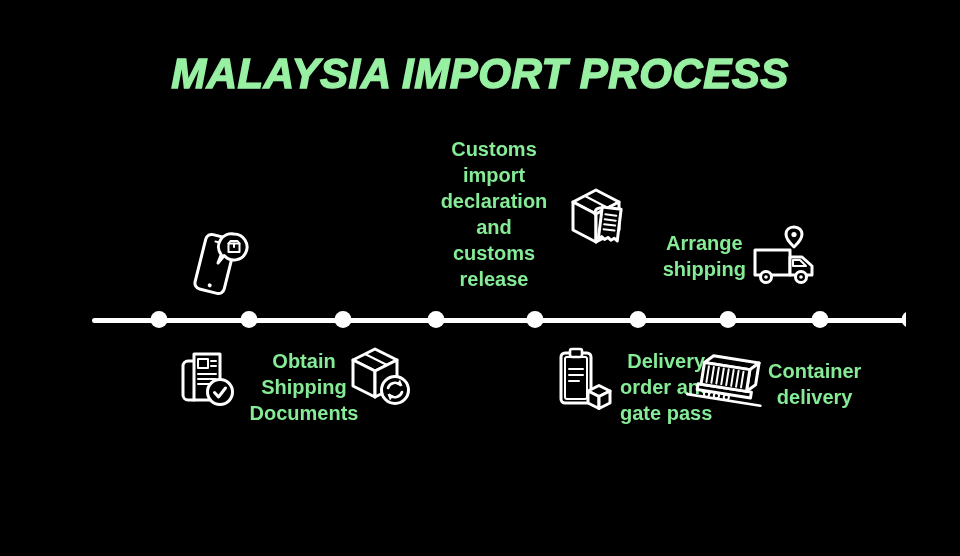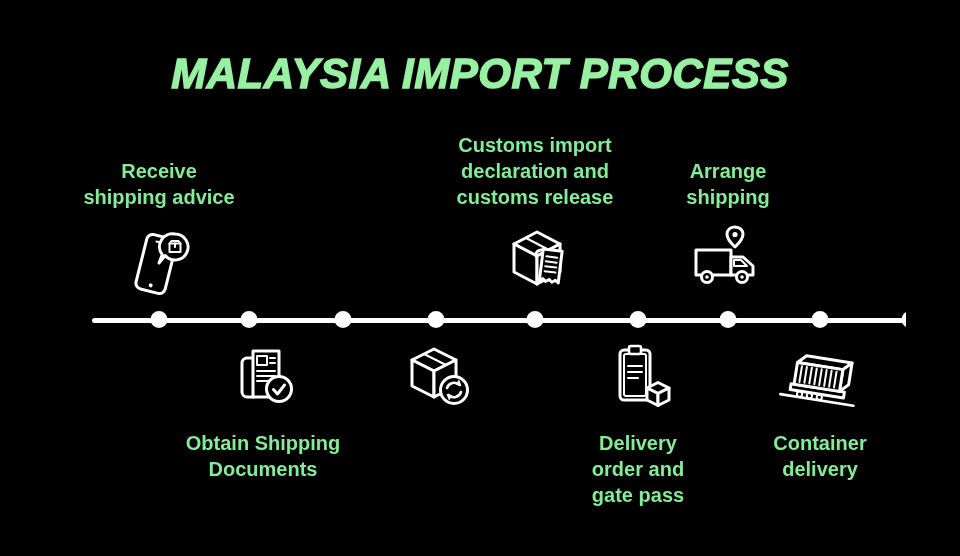--- a/index.html
+++ b/index.html
@@ -47,21 +47,21 @@
     width: 17px;
     height: 17px;
     border-radius: 50%;
     background: var(--line);
     transform: translateX(-50%);
   }
   .step {
     position: absolute;
     width: 200px;
     display: flex;
-    flex-direction: column;
+    flex-direction: row;
     align-items: center;
     transform: translateX(-50%);
   }
   .step.top { bottom: 254px; justify-content: flex-end; }
   .step.bottom { top: 338px; }
   .step-label {
     color: var(--label);
     font-weight: bold;
     font-size: 20px;
     line-height: 26px;
@@ -84,22 +84,20 @@
   <div class="timeline-dot" style="left:195px"></div>
   <div class="timeline-dot" style="left:289px"></div>
   <div class="timeline-dot" style="left:382px"></div>
   <div class="timeline-dot" style="left:481px"></div>
   <div class="timeline-dot" style="left:584px"></div>
   <div class="timeline-dot" style="left:674px"></div>
   <div class="timeline-dot" style="left:766px"></div>
   <div class="timeline-dot" style="left:856px"></div>
 
   <div class="step top" style="left:105px">
-    <div class="step-label">Receive
-shipping advice</div>
     <svg class="step-icon" viewBox="0 0 82 82">
       <g stroke="#fff" stroke-width="3" fill="none" stroke-linecap="round" stroke-linejoin="round">
         <g transform="rotate(14 38 44)">
           <rect x="23" y="16" width="30" height="56" rx="6" fill="#000"></rect>
           <line x1="33" y1="22" x2="43" y2="22" stroke-width="2"></line>
           <circle cx="38" cy="66" r="2" fill="#fff" stroke="none"></circle>
         </g>
         <path d="M57 14 a13 13 0 1 1 -9.8 21.5 L41 43 l3.2 -8.3 A13 13 0 0 1 57 14 Z" fill="#000"></path>
         <rect x="51.5" y="23.5" width="11" height="8.5" fill="#000" stroke-width="2"></rect>
         <path d="M51.5 23.5 l2 -2.5 h7 l2 2.5" stroke-width="2"></path>
@@ -196,21 +194,21 @@
         <path d="M44 37 h12 l10 9 v9 h-22 Z" fill="#000"></path>
         <path d="M47 40 h7 l6 6 h-13 Z" fill="#000" stroke-width="2"></path>
         <circle cx="20" cy="57" r="5.5" fill="#000"></circle>
         <circle cx="20" cy="57" r="1.8" fill="#fff" stroke="none"></circle>
         <circle cx="55" cy="57" r="5.5" fill="#000"></circle>
         <circle cx="55" cy="57" r="1.8" fill="#fff" stroke="none"></circle>
       </g>
     </svg>
   </div>
 
-  <div class="step bottom" style="left:766px">
+  <div class="step bottom" style="left:732px">
     <svg class="step-icon" viewBox="0 0 82 82">
       <g stroke="#fff" stroke-width="3" fill="none" stroke-linecap="round" stroke-linejoin="round">
         <g transform="rotate(9 40 42)">
           <line x1="4" y1="62" x2="78" y2="62" stroke-width="2.6"></line>
           <circle cx="23" cy="59" r="2.6" fill="#000" stroke-width="2"></circle>
           <circle cx="33" cy="59" r="2.6" fill="#000" stroke-width="2"></circle>
           <circle cx="43" cy="59" r="2.6" fill="#000" stroke-width="2"></circle>
           <rect x="13" y="50" width="54" height="6" fill="#000"></rect>
           <path d="M16 28 L24 20 L70 20 L62 28 Z" fill="#000"></path>
           <path d="M62 28 L70 20 L70 42 L62 50 Z" fill="#000"></path>

